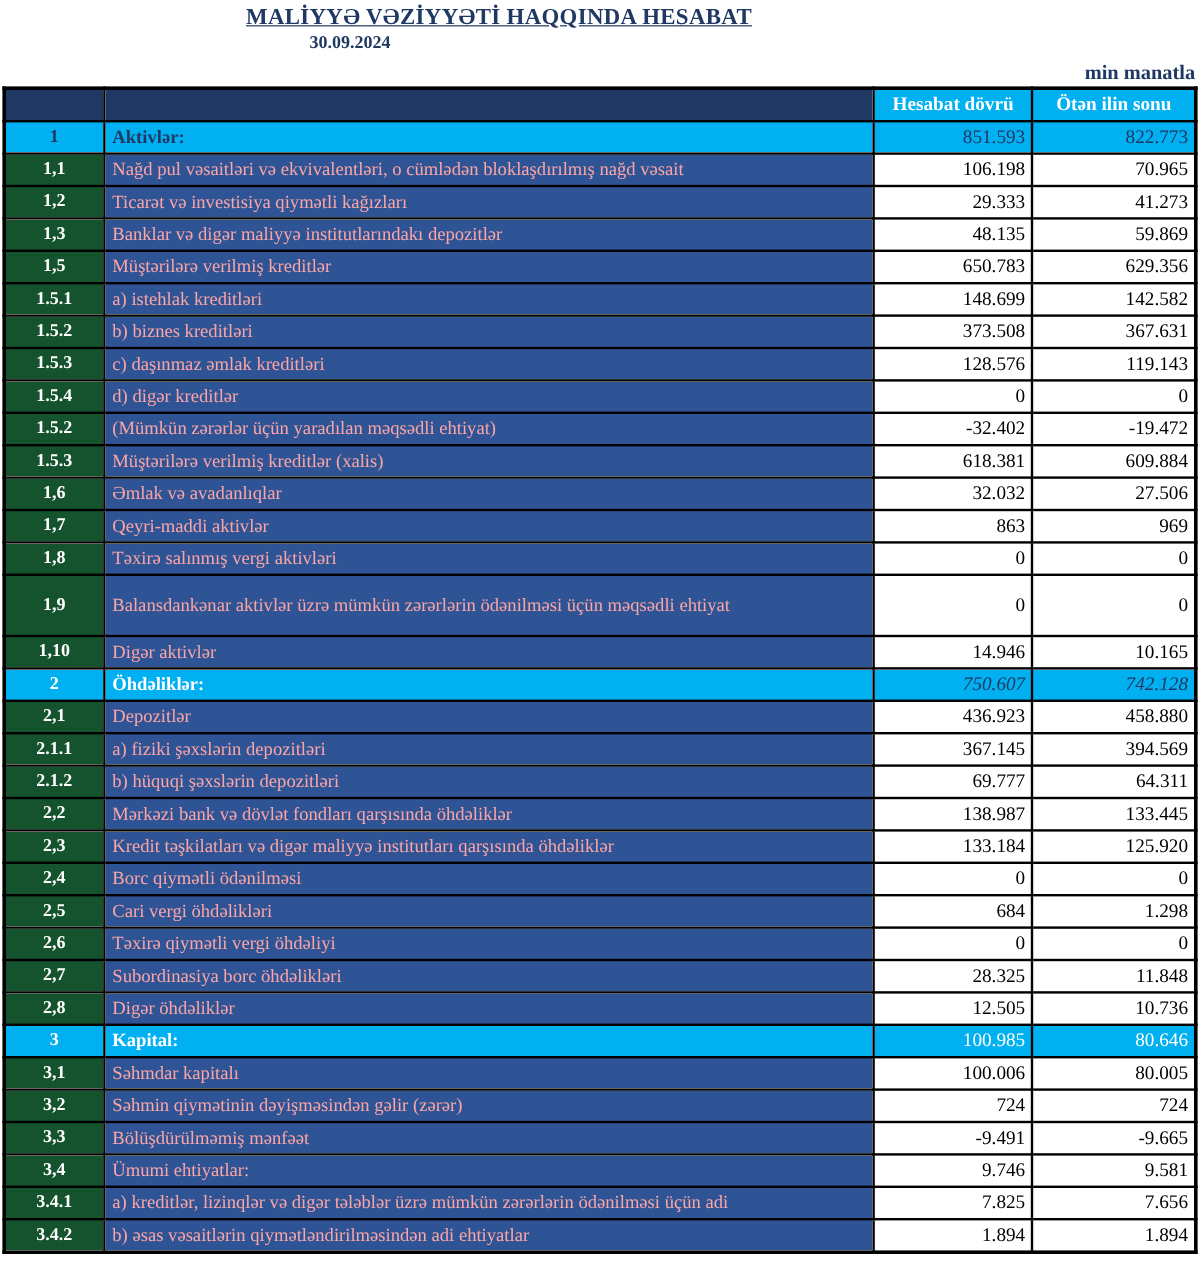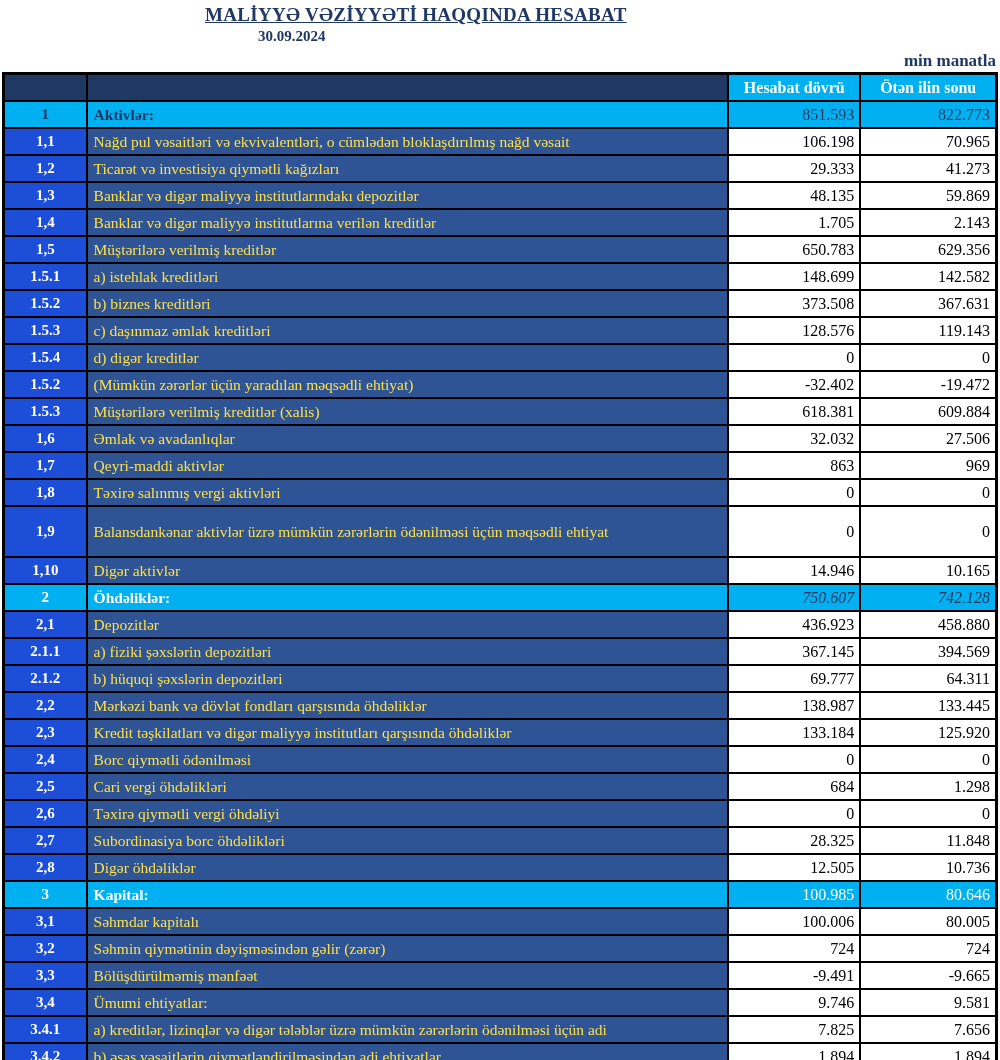--- a/index.html
+++ b/index.html
@@ -67,29 +67,29 @@
     background: #1F3864;
   }
   .cell-head {
     background: #00B0F0;
     color: #ffffff;
     font-weight: bold;
     text-align: center;
     font-size: 16px;
   }
   .cell-num {
-    background: #1d4ed8;
+    background: #14532d;
     color: #ffffff;
     font-weight: bold;
     text-align: center;
     font-size: 15px;
   }
   .cell-label {
     background: #2F5496;
-    color: #fde047;
+    color: #fca5a5;
     text-align: left;
     padding: 0 6px;
     font-size: 15.5px;
   }
   .cell-val {
     background: #ffffff;
     color: #000000;
     text-align: right;
     padding: 0 5px;
     font-size: 16px;
@@ -156,26 +156,20 @@
           <td class="cell-val">29.333</td>
           <td class="cell-val">41.273</td>
         </tr>
         <tr class="row item">
           <td class="cell-num">1,3</td>
           <td class="cell-label">Banklar və digər maliyyə institutlarındakı depozitlər</td>
           <td class="cell-val">48.135</td>
           <td class="cell-val">59.869</td>
         </tr>
         <tr class="row item">
-          <td class="cell-num">1,4</td>
-          <td class="cell-label">Banklar və digər maliyyə institutlarına verilən kreditlər</td>
-          <td class="cell-val">1.705</td>
-          <td class="cell-val">2.143</td>
-        </tr>
-        <tr class="row item">
           <td class="cell-num">1,5</td>
           <td class="cell-label">Müştərilərə verilmiş kreditlər</td>
           <td class="cell-val">650.783</td>
           <td class="cell-val">629.356</td>
         </tr>
         <tr class="row item">
           <td class="cell-num">1.5.1</td>
           <td class="cell-label">a) istehlak kreditləri</td>
           <td class="cell-val">148.699</td>
           <td class="cell-val">142.582</td>

